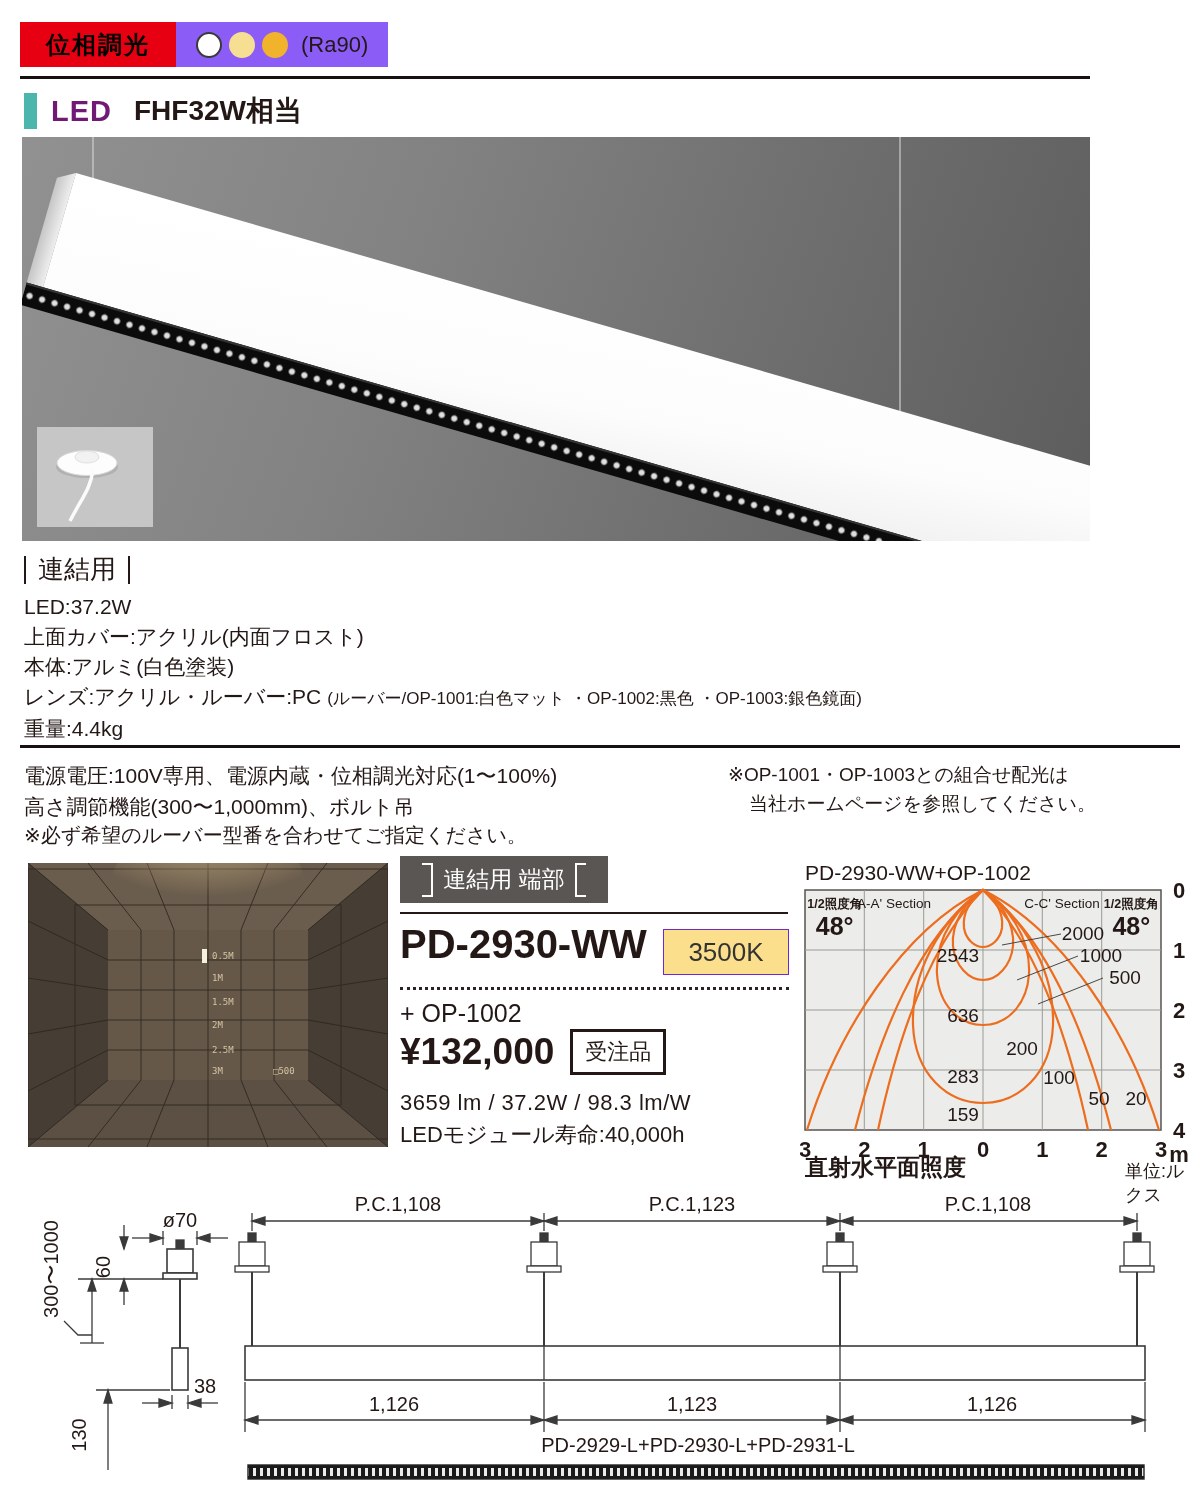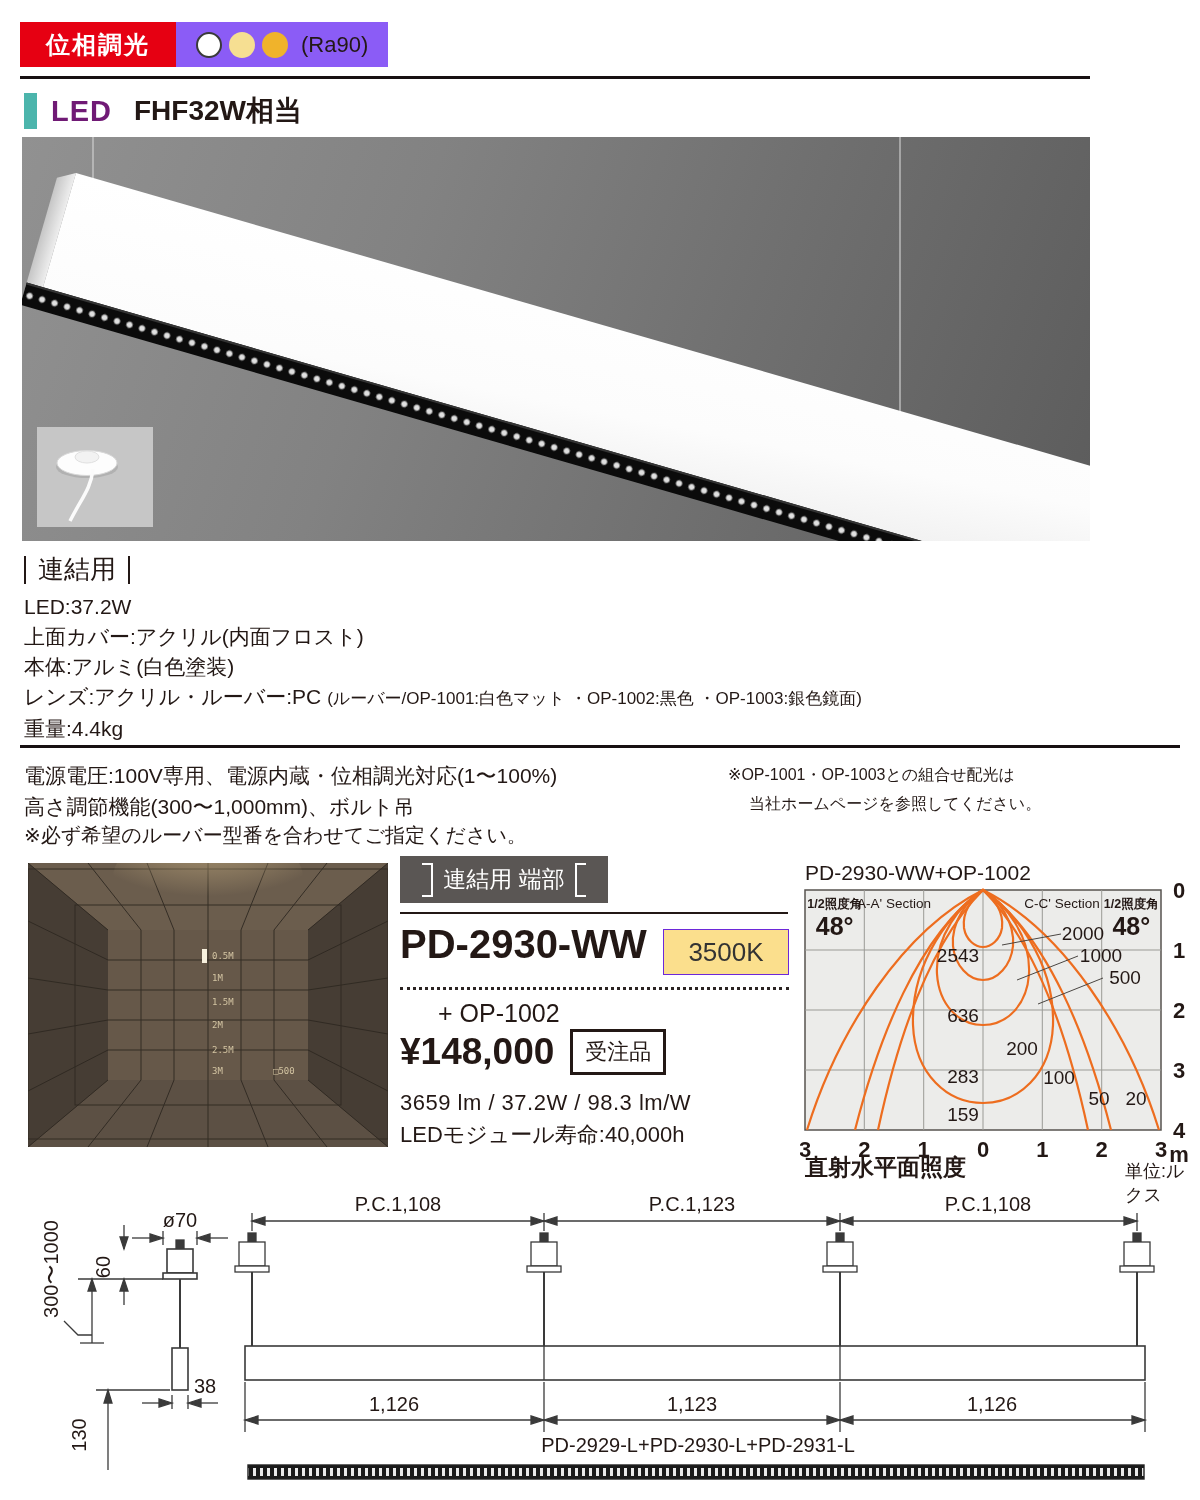--- a/index.html
+++ b/index.html
@@ -2,21 +2,21 @@
 <html><head>
 <meta charset="utf-8">
 <style>
   html,body{margin:0;padding:0;background:#fff;}
   .page{position:relative;width:1200px;height:1500px;background:#fff;overflow:hidden;
         font-family:"Liberation Sans","DejaVu Sans",sans-serif;color:#231815;}
   .abs{position:absolute;}
 
   
   .badge-row{left:20px;top:22px;display:flex;height:45px;}
-  .badge-red{width:156px;background:#e60012;color:#ffffff;font-size:24px;font-weight:bold;
+  .badge-red{width:156px;background:#e60012;color:#000000;font-size:24px;font-weight:bold;
              display:flex;align-items:center;justify-content:center;letter-spacing:2px;}
   .badge-gray{background:#8b5cf6;display:flex;align-items:center;padding:0 20px;gap:7px;font-size:22px;}
   .cir{width:26px;height:26px;border-radius:50%;display:inline-block;}
   .cir1{background:#fff;border:2px solid #3a3a3a;box-sizing:border-box;}
   .cir2{background:#f6df92;}
   .cir3{background:#f0b32b;}
   .ra{margin-left:6px;}
 
   .rule-top{left:20px;top:76px;width:1070px;height:3px;background:#171011;}
   .rule-mid{left:20px;top:745px;width:1160px;height:3px;background:#171011;}
@@ -44,36 +44,36 @@
   .inset{position:absolute;left:15px;bottom:14px;width:116px;height:100px;background:#c6c6c6;}
 
   .joint-title{left:24px;top:552px;display:flex;align-items:center;gap:12px;font-size:26px;}
   .vline{width:2px;height:28px;background:#231815;display:inline-block;}
 
   .specs{left:24px;top:592px;font-size:21px;line-height:30px;}
   .specs .small{font-size:17px;}
 
   .power{left:24px;top:760px;font-size:21px;line-height:31px;}
   .power-note{left:24px;top:822px;font-size:20px;}
-  .rnote{left:728px;top:760px;font-size:16px;line-height:29px;}
+  .rnote{left:728px;top:760px;font-size:19px;line-height:29px;}
   .rnote .ind{padding-left:21px;display:block;}
 
   
   .prod-badge{left:400px;top:856px;width:208px;height:47px;background:#5a5654;color:#fff;
               display:flex;align-items:center;justify-content:center;gap:10px;font-size:23px;}
   .brk{width:9px;height:30px;display:inline-block;border:2px solid #fff;}
   .brk-l{border-left:none;}
   .brk-r{border-right:none;}
   .prod-rule{left:400px;top:912px;width:388px;height:2px;background:#231815;}
   .model{left:400px;top:922px;font-size:40px;font-weight:bold;letter-spacing:0;}
   .cct{left:663px;top:929px;width:126px;height:46px;background:#fbdf8d;border:1px solid #6d28d9;
        box-sizing:border-box;display:flex;align-items:center;justify-content:center;
        font-size:26px;color:#333;}
   .dotted{left:400px;top:987px;width:389px;border-top:3px dotted #2b2423;}
-  .option{left:400px;top:999px;font-size:25px;margin-left:38px;}
+  .option{left:400px;top:999px;font-size:25px;}
   .price-row{left:400px;top:1029px;display:flex;align-items:center;gap:16px;}
   .price{font-size:37px;font-weight:bold;}
   .order{border:3px solid #231815;font-size:22px;padding:5px 12px;}
   .lumens{left:400px;top:1090px;font-size:22px;letter-spacing:.5px;}
   .life{left:400px;top:1120px;font-size:22px;}
 
   .chart-title{left:805px;top:861px;font-size:21px;}
   .chart-caption{left:805px;top:1152px;font-size:23px;font-weight:bold;}
   .chart-unit{left:1125px;top:1159px;font-size:18px;}
 
@@ -215,21 +215,21 @@
     <span class="brk brk-l"></span>
     <span>連結用 端部</span>
     <span class="brk brk-r"></span>
   </div>
   <div class="abs prod-rule"></div>
   <div class="abs model">PD-2930-WW</div>
   <div class="abs cct">3500K</div>
   <div class="abs dotted"></div>
   <div class="abs option">+ OP-1002</div>
   <div class="abs price-row">
-    <span class="price">¥148,000</span>
+    <span class="price">¥132,000</span>
     <span class="order">受注品</span>
   </div>
   <div class="abs lumens">3659 lm / 37.2W / 98.3 lm/W</div>
   <div class="abs life">LEDモジュール寿命:40,000h</div>
 
   <div class="abs chart-title">PD-2930-WW+OP-1002</div>
   <svg class="abs" style="left:800px;top:880px;" width="400" height="290" viewBox="0 0 400 290">
     <g transform="translate(5,10)">
       <rect x="0" y="0" width="356" height="240" fill="#ececea" stroke="#57534f" stroke-width="1.5"></rect>
       <g stroke="#9a9a95" stroke-width="1">

